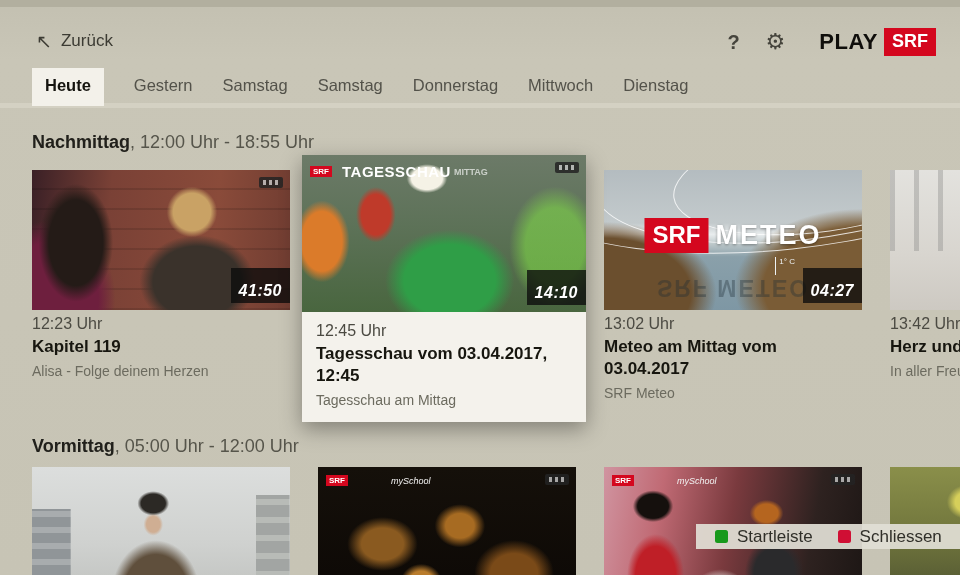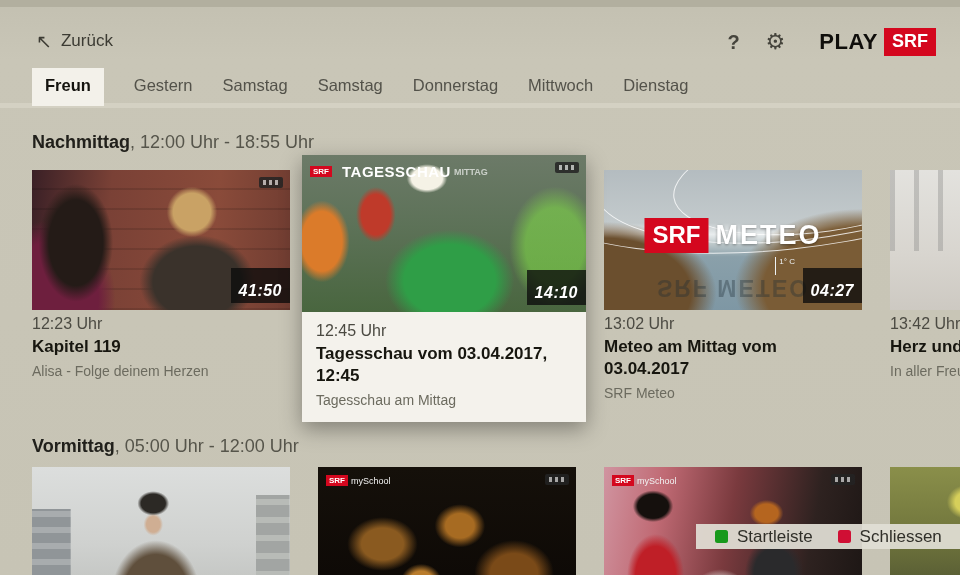--- a/index.html
+++ b/index.html
@@ -49,21 +49,21 @@
          background:linear-gradient(90deg, rgba(25,25,25,.6) 0 100%),
                     linear-gradient(#333,#333); opacity:.85; }
   .bug::after { content:""; position:absolute; left:4px; top:3px; width:16px; height:5px;
                 background:repeating-linear-gradient(90deg,#e8e8e8 0 3px, transparent 3px 6px); opacity:.8; }
 
   
   .logo-line { position:absolute; left:8px; top:8px; display:flex; align-items:center; gap:3px; }
   .logo-srf-sm { background:#d4071e; color:#fff; font-weight:bold; font-size:8px; padding:1px 3px; }
   .logo-main-sm { color:#fff; font-weight:bold; font-size:15px; letter-spacing:.5px;margin-left:7px; }
   .logo-sub-sm { color:rgba(255,255,255,.65); font-size:9px; font-weight:bold; }
-  .logo-script { color:#f2f2f2; font-size:9px; }
+  .logo-script { color:#f2f2f2; font-style:italic; font-size:9px;margin-left:40px; }
 
   
   .meteo-logo { position:absolute; left:50%; top:34%; transform:translateX(-50%); display:flex; align-items:center; gap:7px; }
   .meteo-srf { background:#d4071e; color:#fff; font-weight:bold; font-size:24px; padding:3px 8px 4px; }
   .meteo-main { color:#fff; font-weight:bold; font-size:27px; letter-spacing:2px; text-shadow:0 1px 3px rgba(0,0,0,.4); }
   .meteo-reflect { position:absolute; left:50%; top:74%; transform:translateX(-50%) scaleY(-1);
                    color:rgba(30,42,52,.35); font-weight:bold; font-size:23px; letter-spacing:2px; white-space:nowrap; }
   .meteo-arc { position:absolute; border:1px solid rgba(255,255,255,.8); border-radius:50%; }
   .arc1 { width:560px; height:200px; right:-200px; top:-120px; transform:rotate(-6deg); }
   .arc2 { width:420px; height:150px; right:-150px; top:-80px; transform:rotate(-7deg); }
@@ -146,21 +146,21 @@
   <div class="top-right">
     <span class="help">?</span>
     <span class="gear">⚙</span>
     <div class="brand">
       <span class="brand-play">PLAY</span>
       <span class="brand-srf">SRF</span>
     </div>
   </div>
 
   <div class="tab-bar">
-    <div class="tab active">Freun</div>
+    <div class="tab active">Heute</div>
     <div class="tab">Gestern</div>
     <div class="tab">Samstag</div>
     <div class="tab">Samstag</div>
     <div class="tab">Donnerstag</div>
     <div class="tab">Mittwoch</div>
     <div class="tab">Dienstag</div>
   </div>
   <div class="tab-divider"></div>
 
   <div class="section-h" style="top:132px;">

